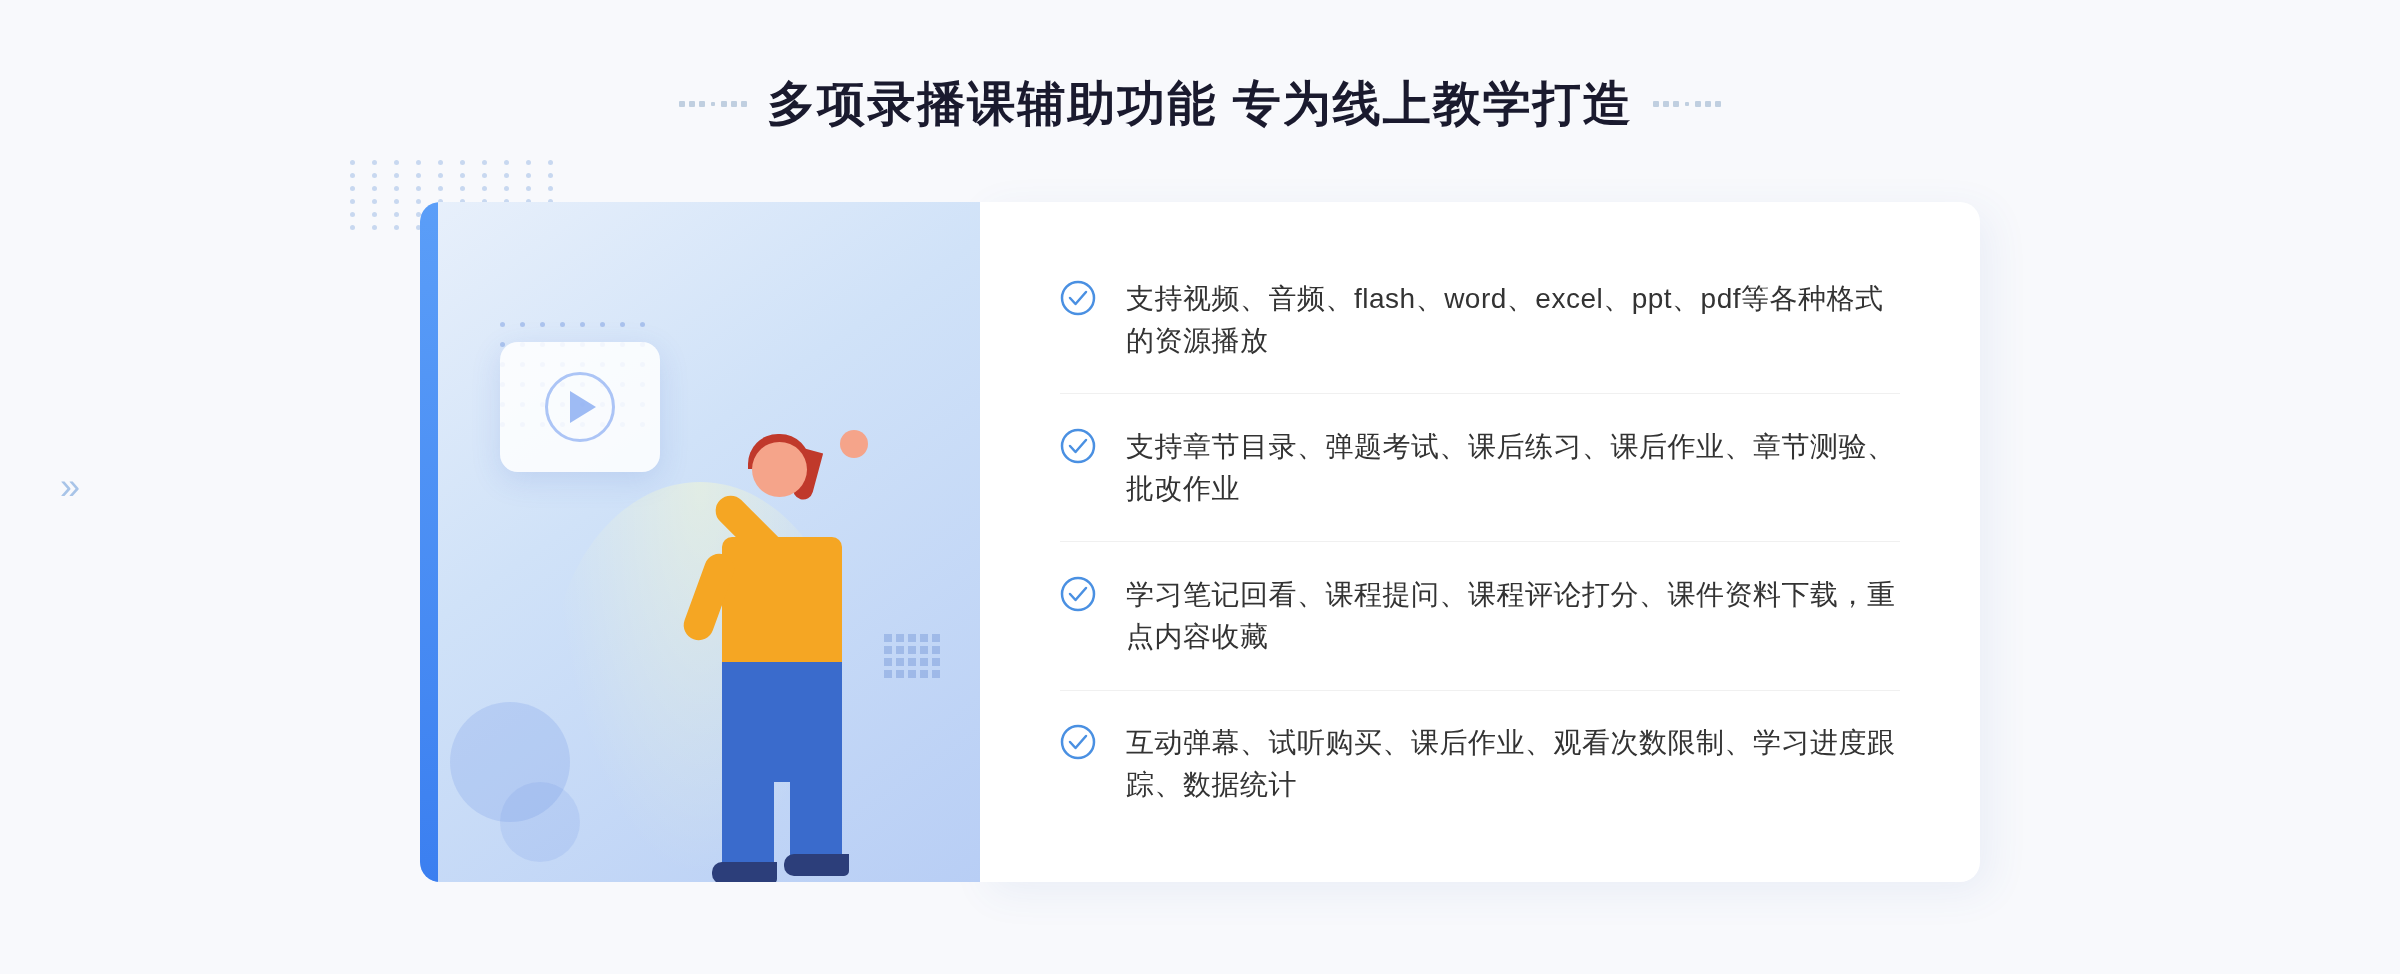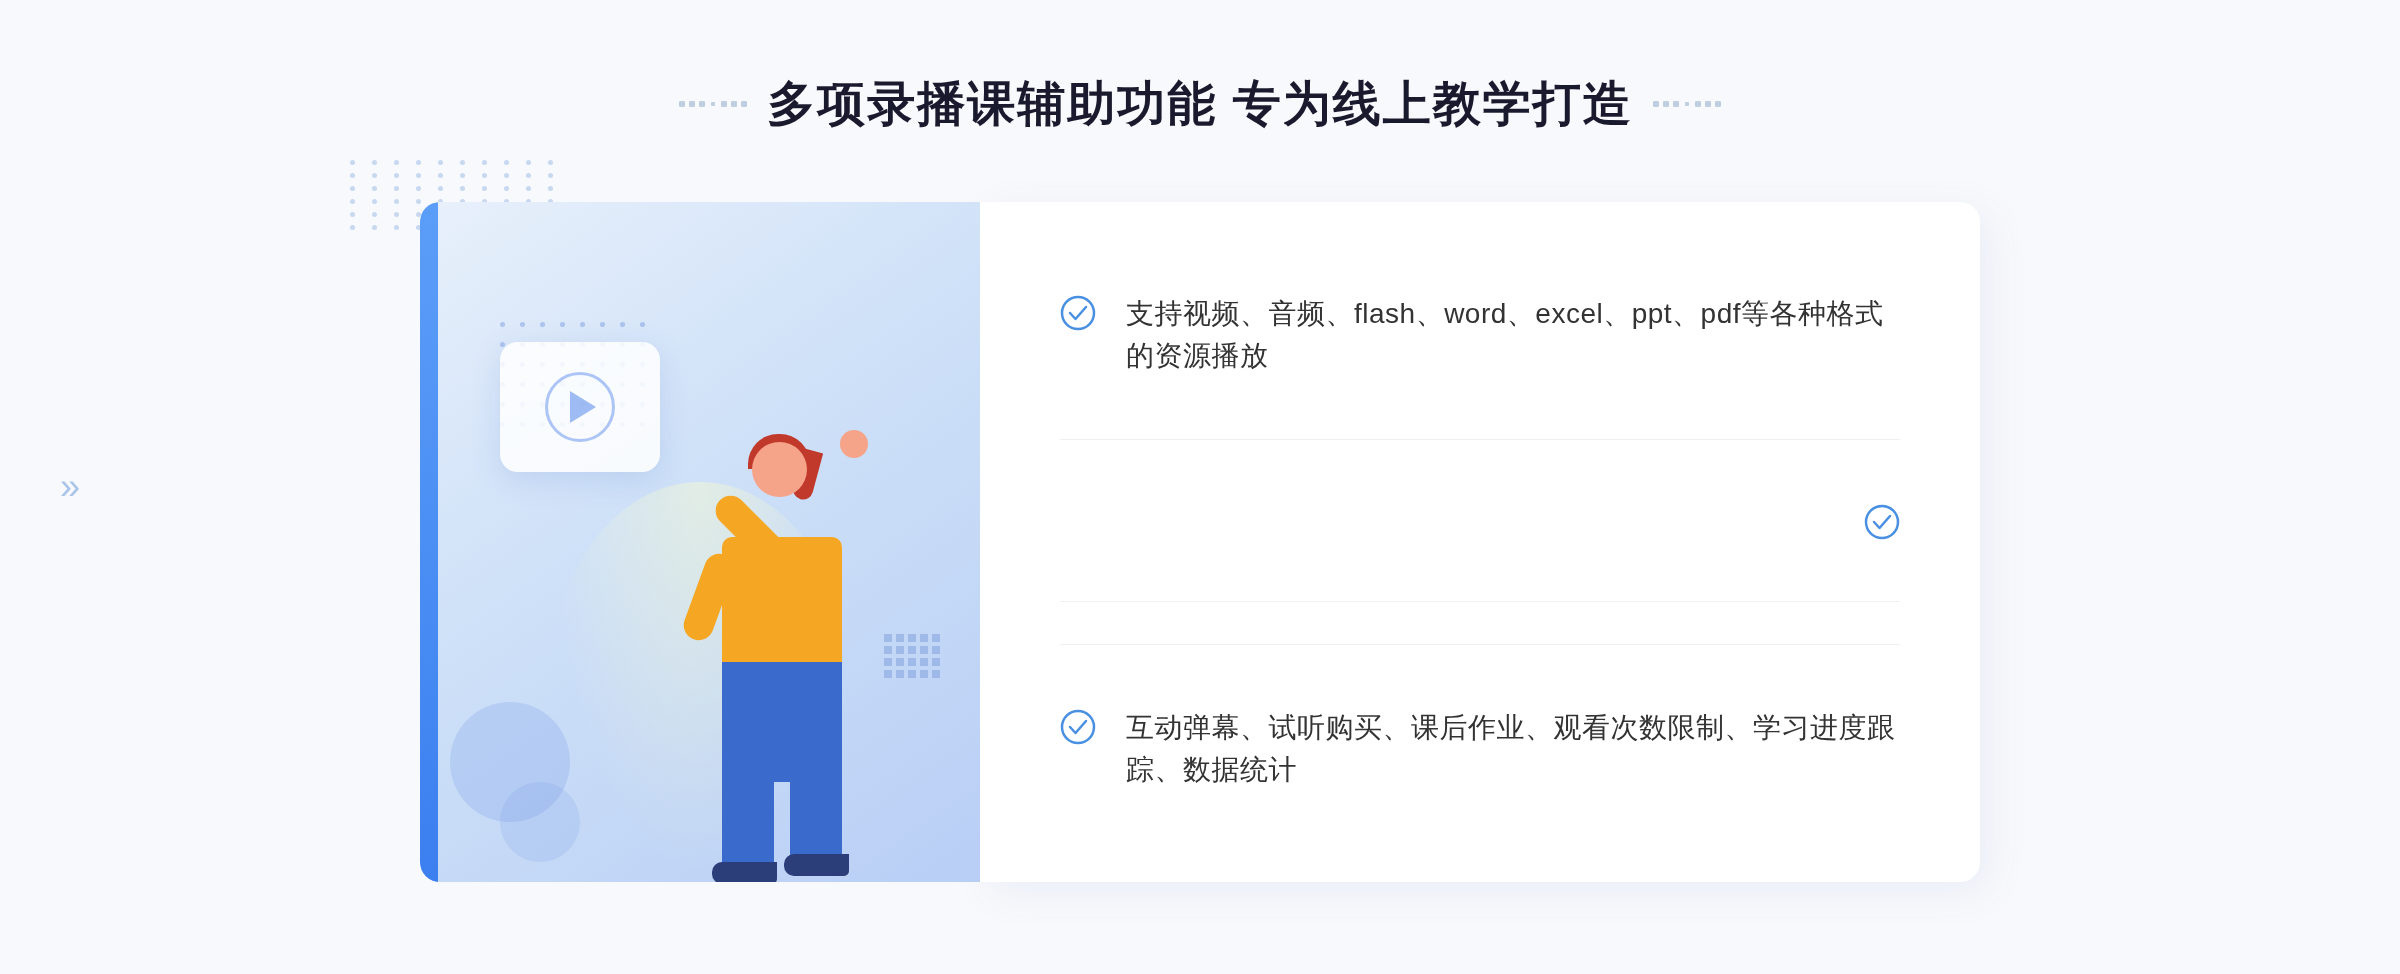--- a/index.html
+++ b/index.html
@@ -669,33 +669,43 @@
 
       <div class="feature-divider"></div>
 
       <div class="feature-item">
         <div class="check-icon">
           <svg viewBox="0 0 36 36" fill="none" xmlns="http://www.w3.org/2000/svg">
             <circle cx="18" cy="18" r="16" stroke="#4a90e2" stroke-width="2.5" fill="none"></circle>
             <polyline points="10,18 15.5,24 26,12" stroke="#4a90e2" stroke-width="2.5" stroke-linecap="round" stroke-linejoin="round"></polyline>
           </svg>
         </div>
-      </div>
-
-      <div class="feature-divider"></div>
-
+        <span class="feature-text">支持章节目录、弹题考试、课后练习、课后作业、章节测验、批改作业</span>
+      </div>
 
       <div class="feature-divider"></div>
 
       <div class="feature-item">
         <div class="check-icon">
           <svg viewBox="0 0 36 36" fill="none" xmlns="http://www.w3.org/2000/svg">
             <circle cx="18" cy="18" r="16" stroke="#4a90e2" stroke-width="2.5" fill="none"></circle>
             <polyline points="10,18 15.5,24 26,12" stroke="#4a90e2" stroke-width="2.5" stroke-linecap="round" stroke-linejoin="round"></polyline>
           </svg>
         </div>
+        <span class="feature-text">学习笔记回看、课程提问、课程评论打分、课件资料下载，重点内容收藏</span>
+      </div>
+
+      <div class="feature-divider"></div>
+
+      <div class="feature-item">
+        <div class="check-icon">
+          <svg viewBox="0 0 36 36" fill="none" xmlns="http://www.w3.org/2000/svg">
+            <circle cx="18" cy="18" r="16" stroke="#4a90e2" stroke-width="2.5" fill="none"></circle>
+            <polyline points="10,18 15.5,24 26,12" stroke="#4a90e2" stroke-width="2.5" stroke-linecap="round" stroke-linejoin="round"></polyline>
+          </svg>
+        </div>
         <span class="feature-text">互动弹幕、试听购买、课后作业、观看次数限制、学习进度跟踪、数据统计</span>
       </div>
 
     </div>
   </div>
 
 </div>
 
 </body></html>

